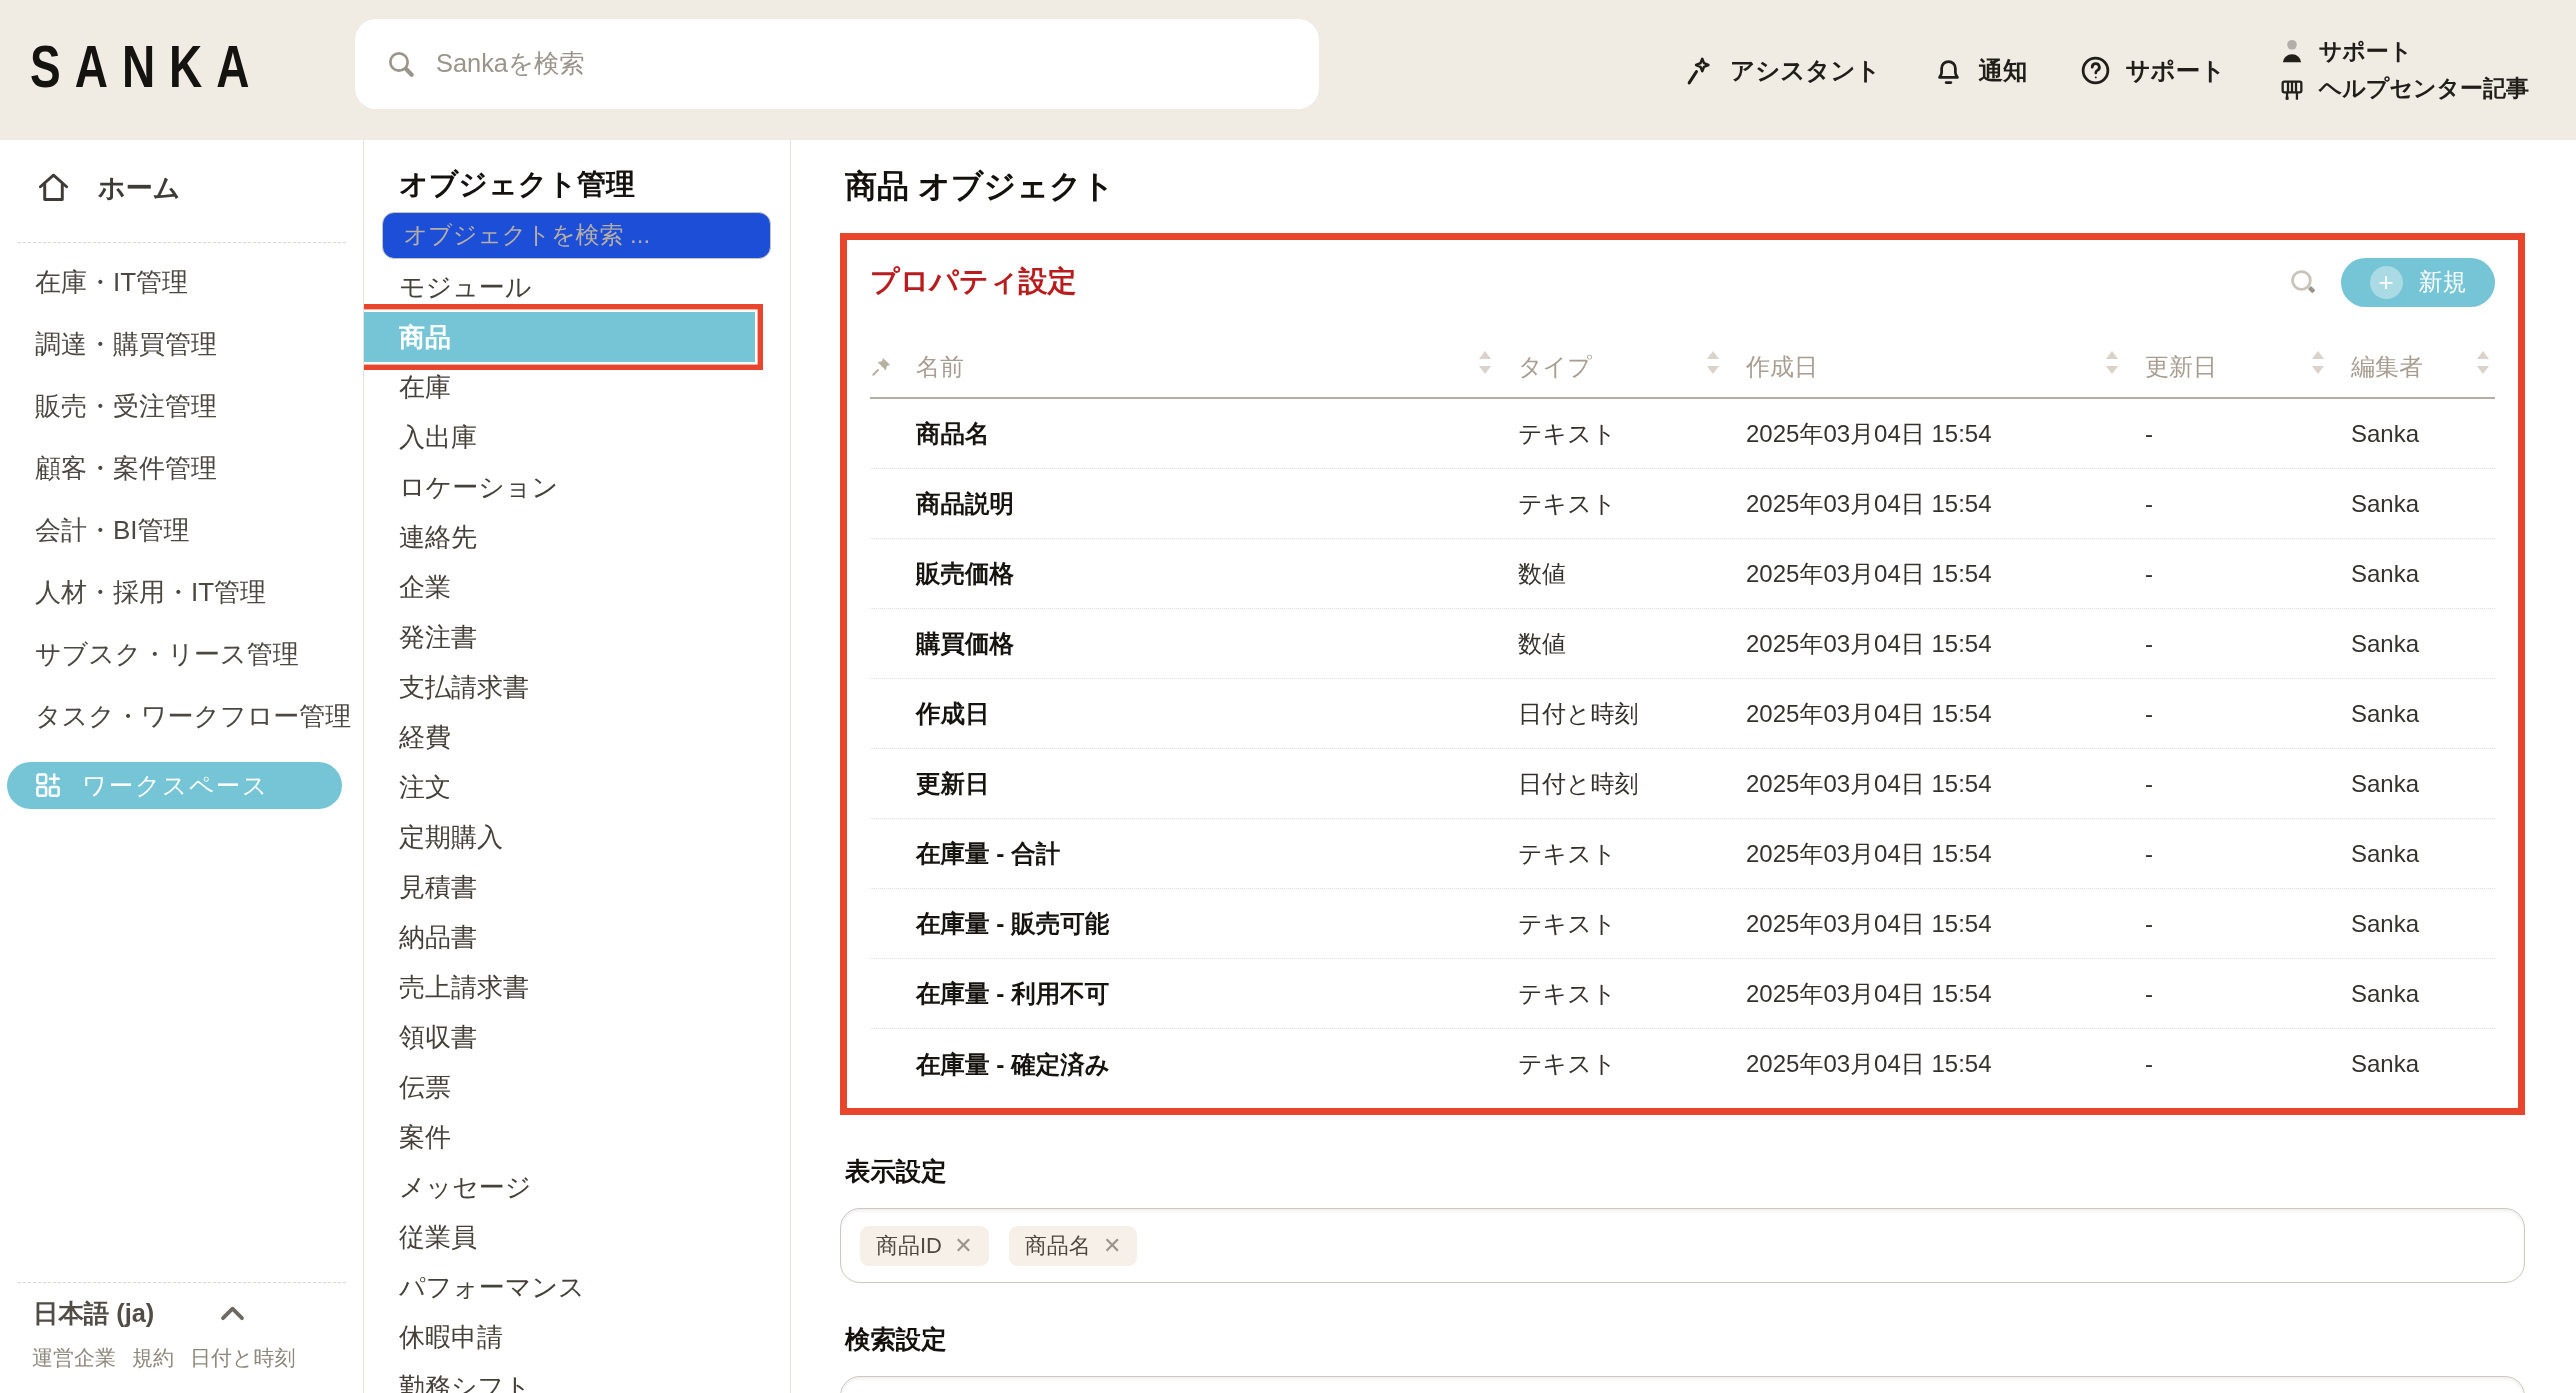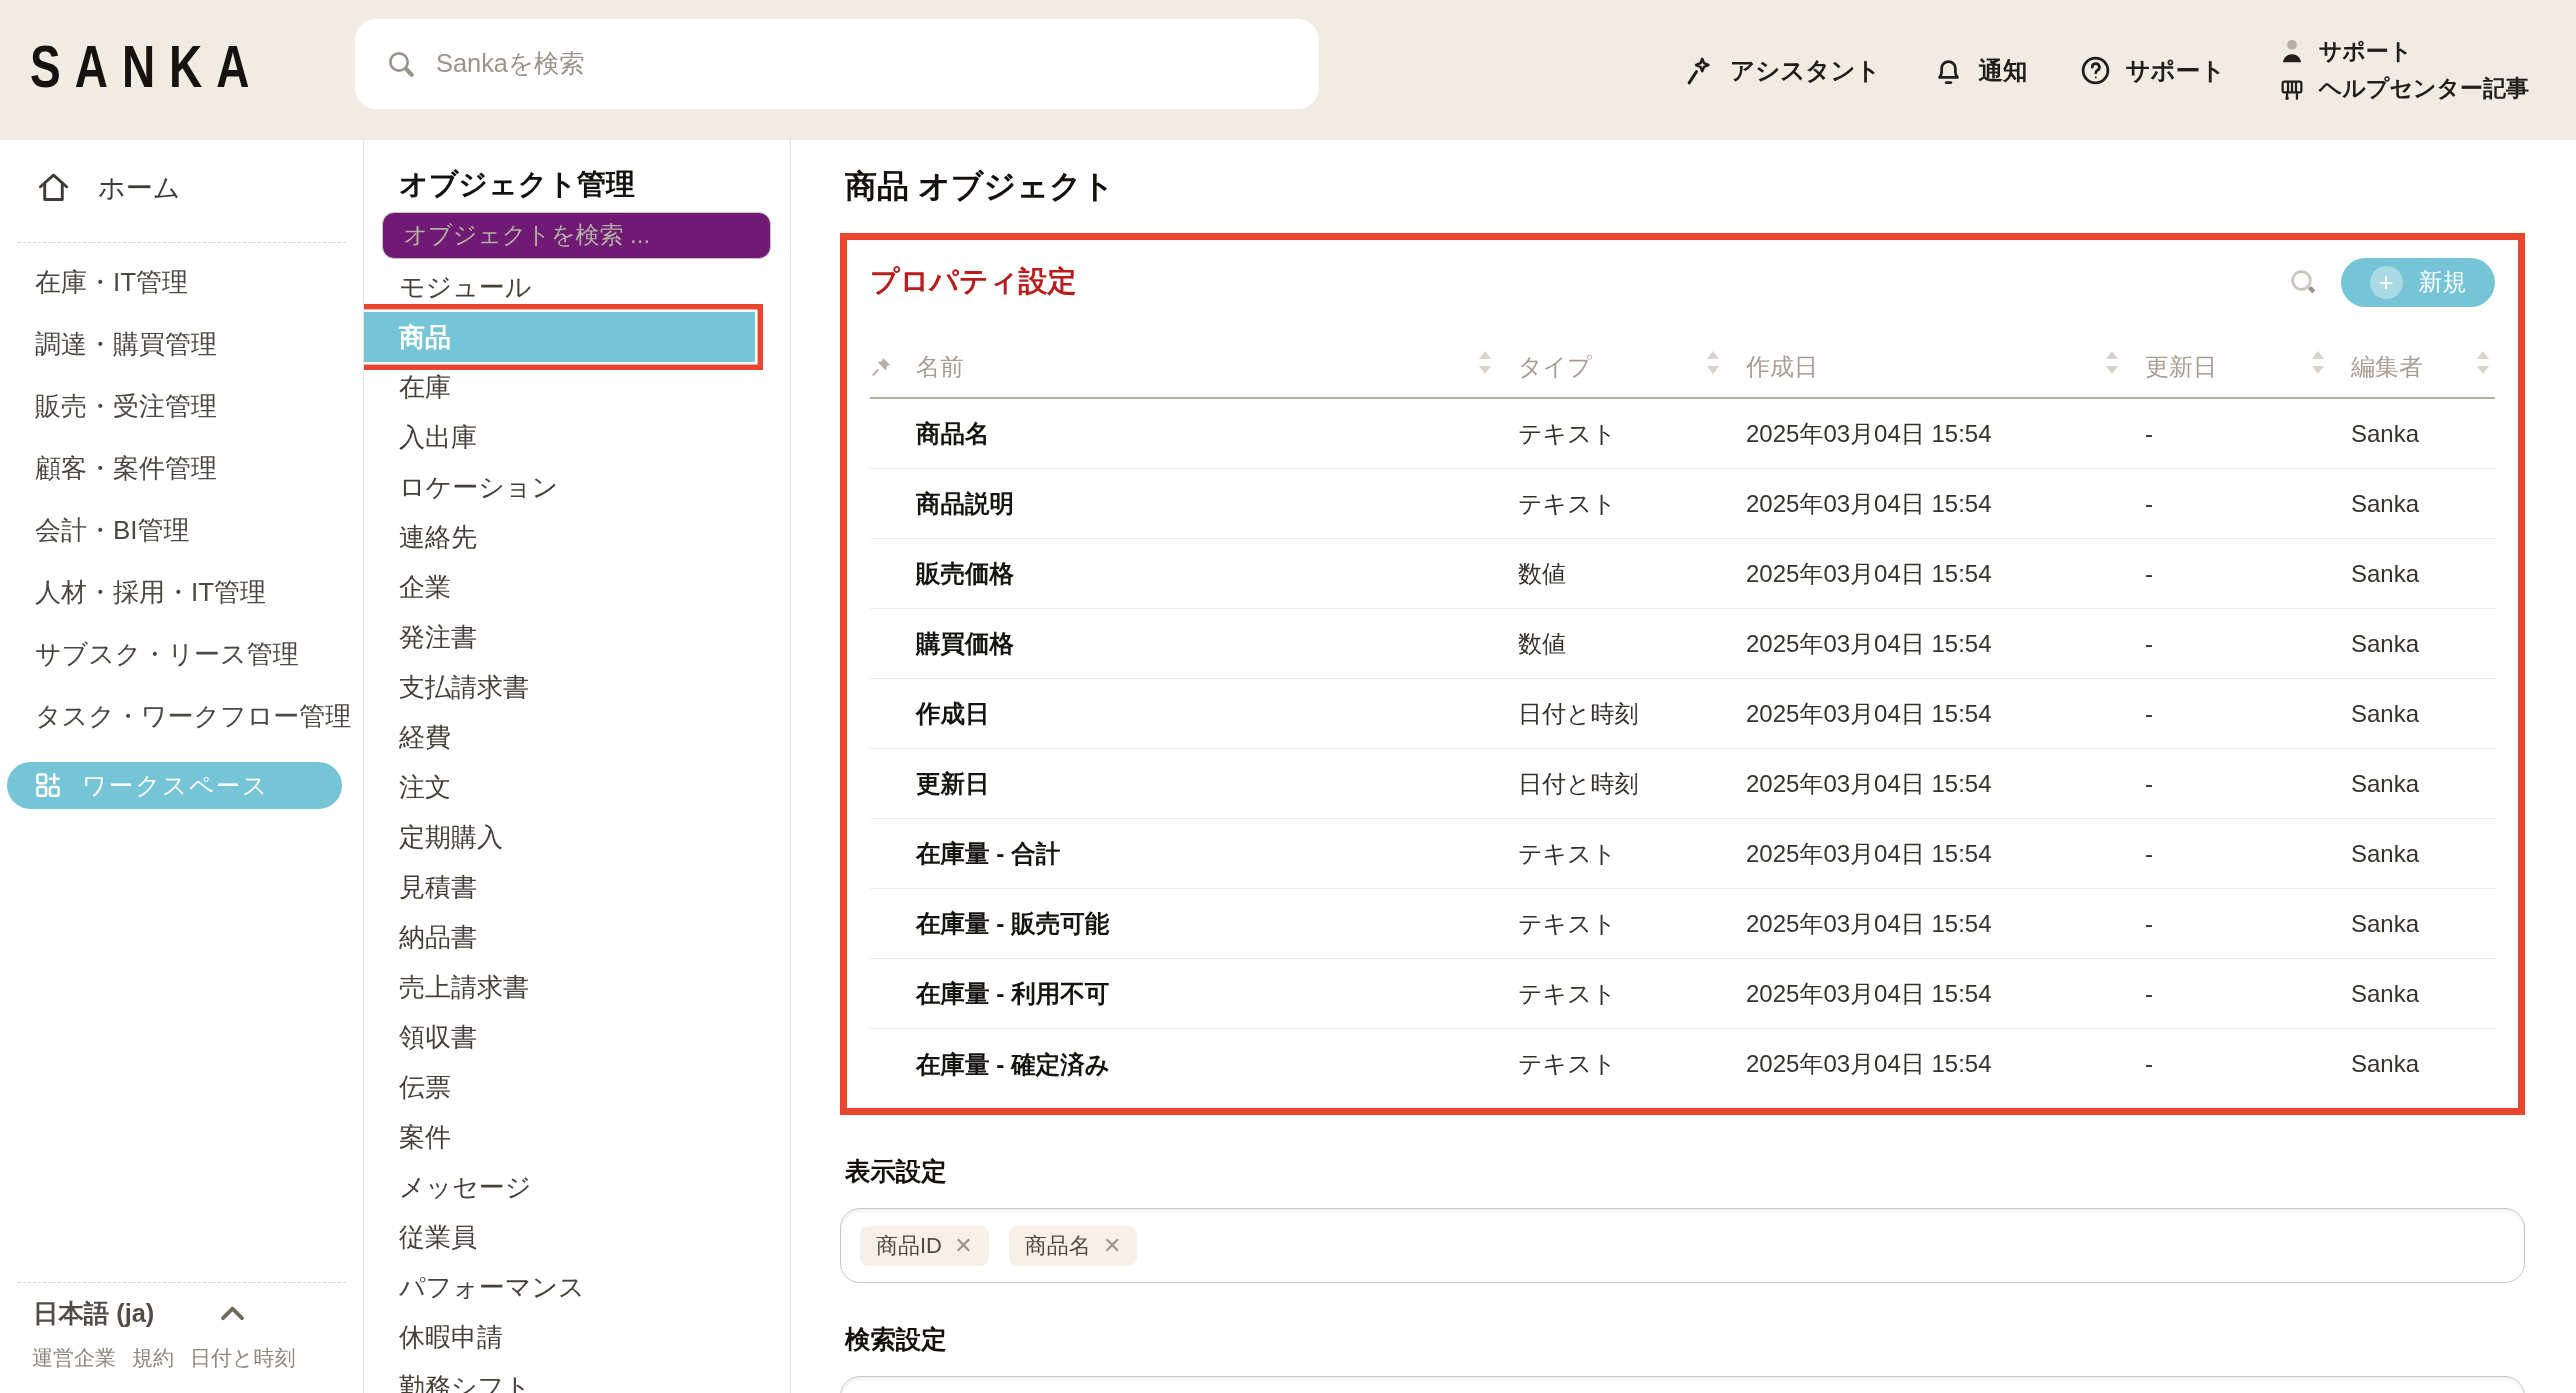--- a/index.html
+++ b/index.html
@@ -21,42 +21,42 @@
   .usr { display:flex; flex-direction:column; gap:5.3px; }
   .usr-row { display:flex; align-items:center; gap:10.5px; font-size:23px; font-weight:700; color:#211e19; cursor:pointer; }
   .usr-row svg { width:32px; height:32px; }
 
   
   .app { position:absolute; top:140px; left:0; width:2576px; height:1253px; display:flex; }
 
   
   .sbar { width:364px; height:100%; border-right:1.8px solid #e6e3dd; position:relative; background:#fff; }
   .home-item { display:flex; align-items:center; gap:26px; padding-left:35px; margin-top:14px; height:67px;
-               font-size:27px; color:#3f3c37; font-weight:400; cursor:pointer; }
+               font-size:27px; color:#3f3c37; font-weight:700; cursor:pointer; }
   .home-item svg { width:37px; height:37px; color:#3f3c37; }
   .dash { border:none; border-top:1.8px dashed #dbd7d0; margin:21px 17.5px 0 17.5px; }
   .nav { margin-top:8.8px; }
   .nav-item { height:62px; display:flex; align-items:center; padding-left:35px;
               font-size:26px; color:#4b4741; font-weight:500; cursor:pointer; }
   .ws-btn { margin:14px 21px 0 7px; height:47px; background:#76c5d6; border-radius:24px;
             display:flex; align-items:center; gap:19px; padding-left:26px; cursor:pointer; }
   .ws-btn svg { width:30px; height:30px; }
   .ws-btn span { color:#fff; font-size:24.5px; font-weight:500; letter-spacing:1.8px; }
   .sbar-bottom { position:absolute; left:0; right:0; bottom:0; padding:0 0 21px 0; }
   .lang-row { display:flex; align-items:center; gap:61px; padding-left:33px; margin-top:14px; cursor:pointer; }
   .lang-row .lang { font-size:25.4px; font-weight:700; color:#514c45; }
   .lang-row svg { width:35px; height:35px; }
   .legal { padding-left:32px; margin-top:12.3px; display:flex; gap:16px; }
   .legal span { font-size:21px; color:#8d877c; cursor:pointer; }
 
   
   .opanel { width:427px; height:100%; border-right:1.8px solid #e6e3dd; position:relative; background:#fff; overflow:hidden; }
   .opanel-title { margin:24.5px 0 0 35px; font-size:29px; font-weight:700; color:#14120e; height:35px; }
   .osearch { margin:12.3px 0 0 17.5px; width:389px; height:47px; border:1.8px solid #c8c3bb; border-radius:12.3px;
-             background:#701a75; display:flex; align-items:center; padding-left:21px; }
+             background:#1d4ed8; display:flex; align-items:center; padding-left:21px; }
   .osearch .ph { font-size:24px; color:#b5aea4; }
   .olist { margin-top:3.5px; }
   .obj-item { height:50px; display:flex; align-items:center; padding-left:35px;
               font-size:26px; color:#454139; cursor:pointer; }
   .obj-item.selected { background:#76c5d6; color:#fff; font-weight:700; margin-right:35px;
               box-shadow:0 0 0 2.6px #fff, 0 0 0 8px #e8452c; }
 
   
   .main { flex:1; height:100%; position:relative; background:#fff; overflow:hidden; }
   .main-title { margin:24.5px 0 0 54px; font-size:32px; font-weight:700; color:#14110c; }

